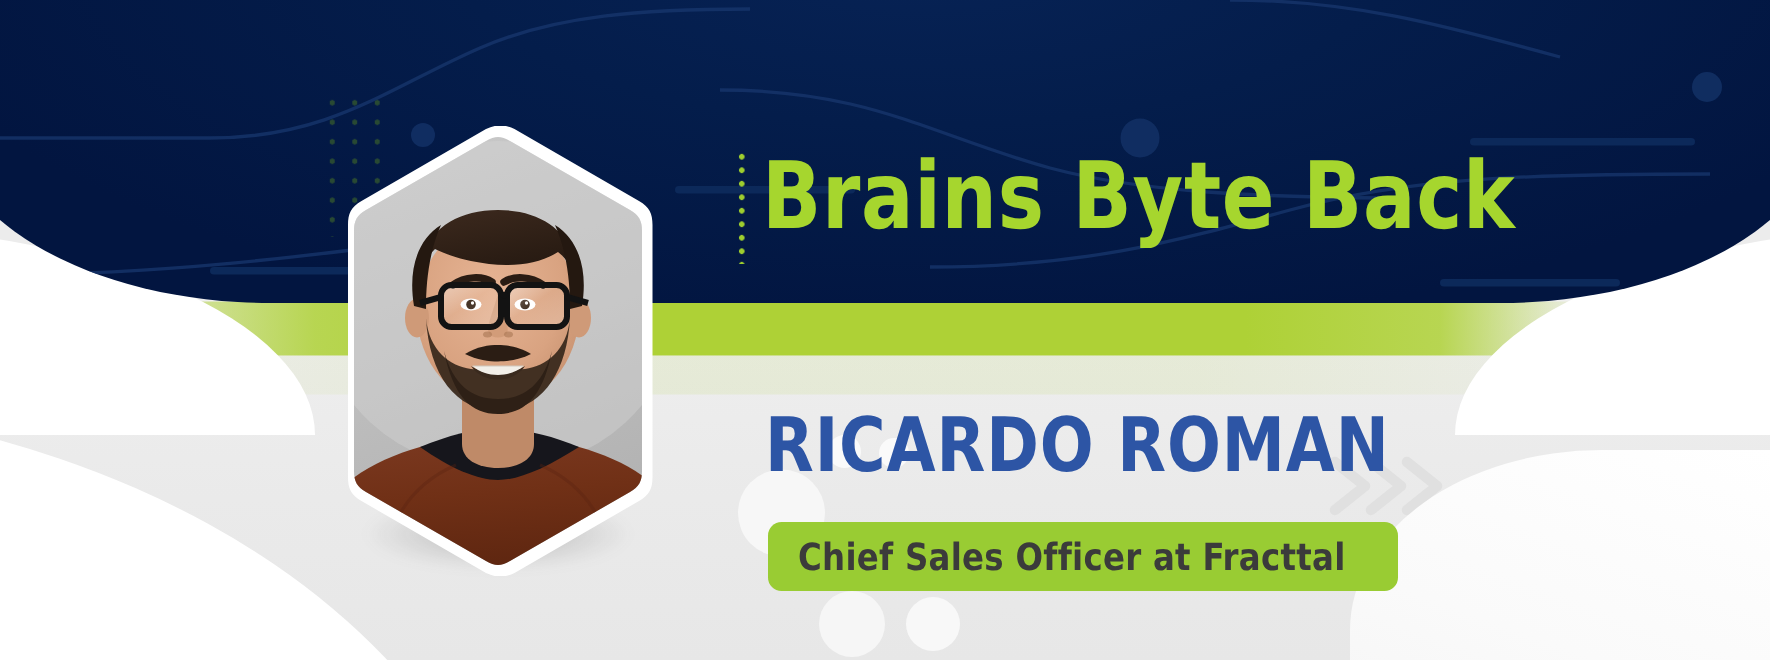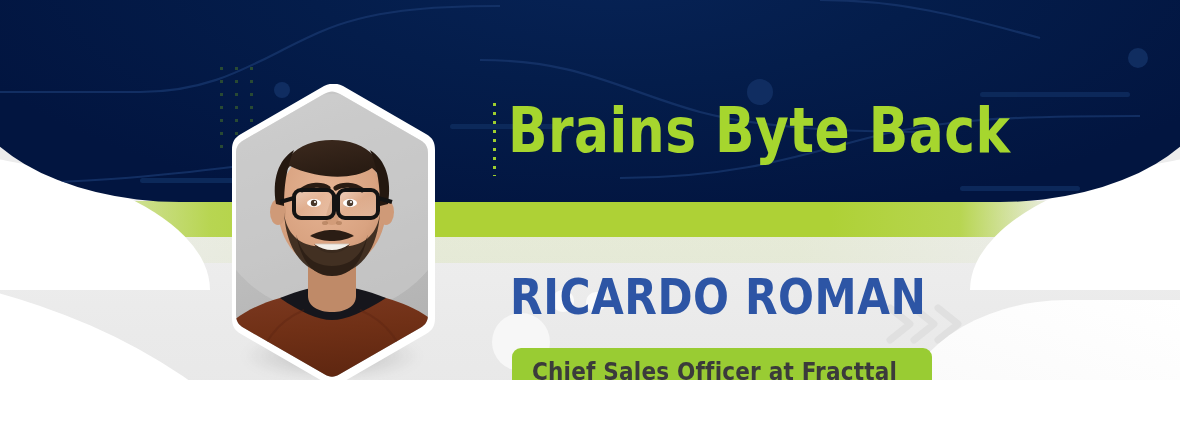--- a/index.html
+++ b/index.html
@@ -7,21 +7,21 @@
     padding: 0;
     background: #ffffff;
   }
   body {
     font-family: "Liberation Sans", sans-serif;
   }
 
   #banner {
     position: relative;
     width: 1180px;
-    height: 380px;
+    height: 440px;
     overflow: hidden;
     background: #efefef;
   }
 
   
   .body-bg {
     position: absolute;
     left: 0; top: 0;
     width: 1180px; height: 440px;
     background: #ececec;

